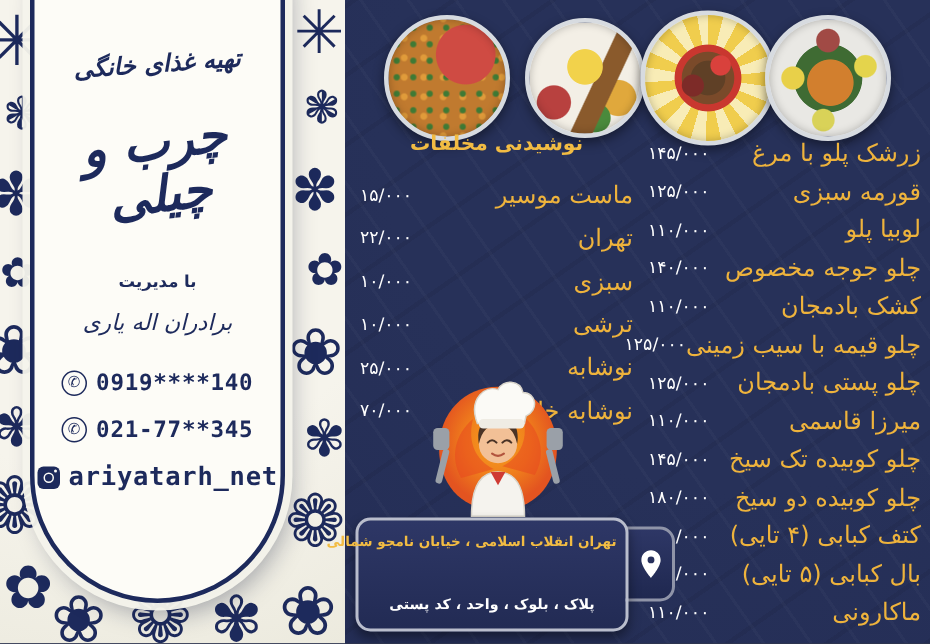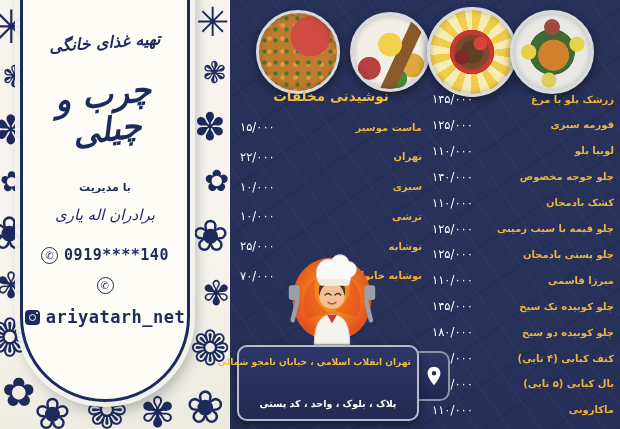--- a/index.html
+++ b/index.html
@@ -57,21 +57,21 @@
       radial-gradient(circle, #e9e8e4 0 74%, #cfd0cf 75%);
   }
   
   .col{ position:absolute; direction:rtl; }
   .col-mains{ right:6px; top:92px; width:182px; height:325px;
     display:flex; flex-direction:column; justify-content:space-between; }
   .col-sides{ right:198px; top:88px; width:182px; }
   .sides-header{ text-align:center; color:#f2bc43; font-weight:bold; font-size:13.5px; margin-bottom:16px; }
   .sides-items{ height:163px; display:flex; flex-direction:column; justify-content:space-between; }
   .mrow{ display:flex; justify-content:space-between; align-items:center; }
-  .mrow .name{ color:#eeb33c; font-weight:bold; font-size:10px; white-space:nowrap; }
+  .mrow .name{ color:#eeb33c; font-weight:normal; font-size:16px; white-space:nowrap; }
   .mrow .price{ color:#ffffff; font-weight:normal; font-size:11.5px; letter-spacing:0.5px;
     font-family:"DejaVu Sans", sans-serif; direction:ltr; }
   
   .chef{ position:absolute; left:278px; top:248px; width:108px; height:102px; z-index:1; }
   
   .address-box{
     position:absolute; left:237px; top:345px; width:182px; height:76px; z-index:3;
     background:linear-gradient(180deg,#2e3766,#222b54);
     border:2px solid #b9bdcc; border-radius:10px;
     box-shadow:0 4px 8px rgba(0,0,0,0.4);
@@ -295,20 +295,21 @@
     <div class="brand-name">چرب و چیلی</div>
     <div class="mgmt">با مدیریت</div>
     <div class="manager">برادران اله یاری</div>
     <div class="contact">
       <div class="contact-row" dir="ltr">
         <span class="phone-badge">✆</span>
         <span>0919****140</span>
       </div>
       <div class="contact-row" dir="ltr">
         <span class="phone-badge">✆</span>
+        <span>021-77**345</span>
       </div>
       <div class="contact-row insta-row" dir="ltr">
         <span class="insta-badge"></span>
         <span>ariyatarh_net</span>
       </div>
     </div>
   </div>
 
 </div>
 

